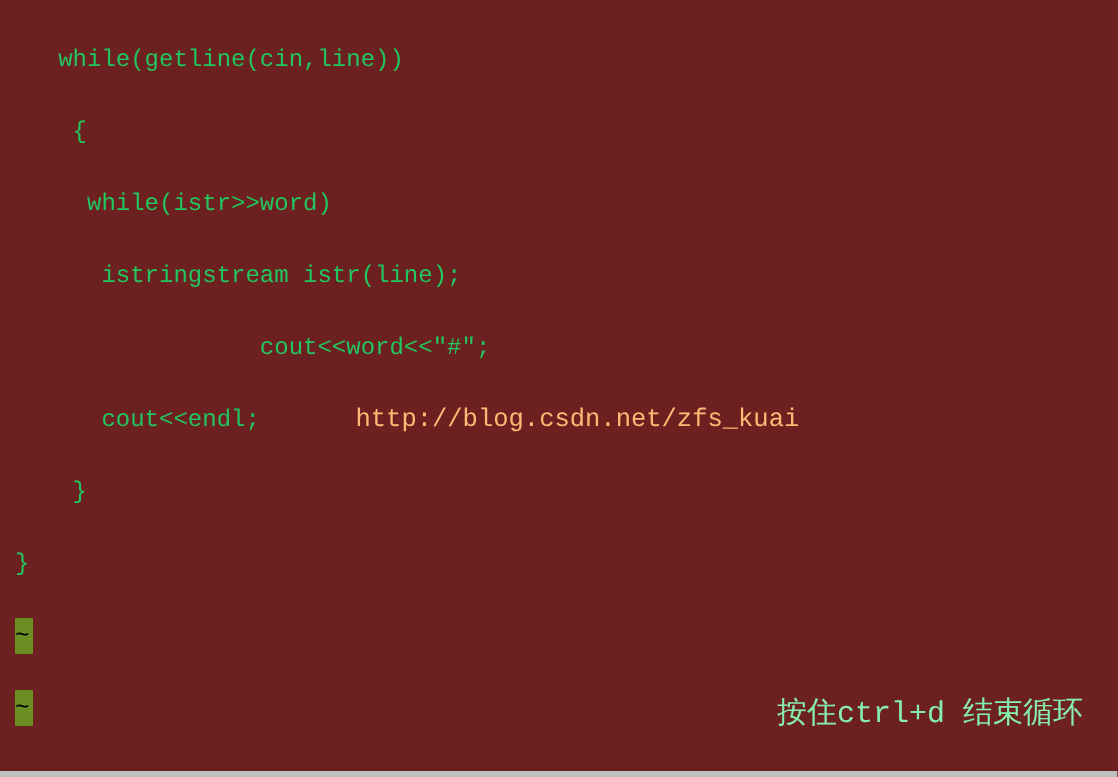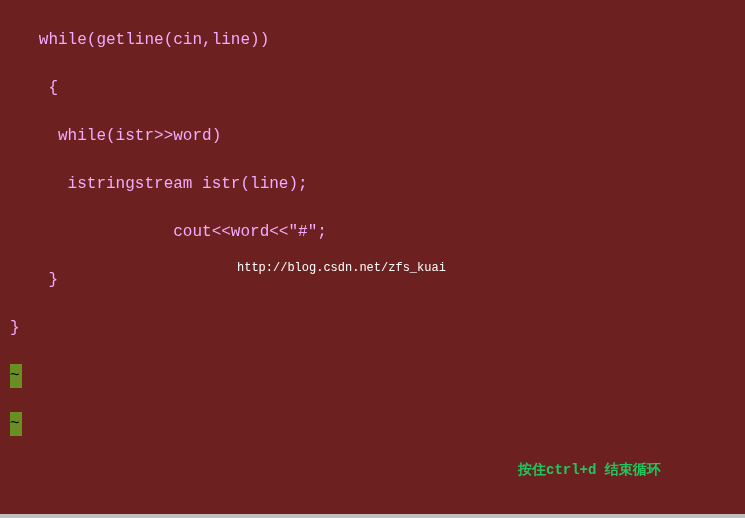--- a/index.html
+++ b/index.html
@@ -16,67 +16,67 @@
       color: #000;
       overflow: hidden;
       position: relative;
     }
     .content {
       padding: 4px 10px;
       line-height: 24px;
       white-space: pre;
     }
     .code-line {
-      color: #f0abfc;
+      color: #22c55e;
     }
     .tilde-line {
       color: #000;
       position: relative;
     }
     .tilde-green {
       background: #6b8e23;
       display: inline-block;
       width: 12px;
       height: 24px;
       line-height: 24px;
     }
     .watermark {
       position: absolute;
-      top: 261px;
+      top: 271px;
       left: 237px;
-      color: #ffffff;
-      font-size: 12px;
+      color: #fdba74;
+      font-size: 17px;
       z-index: 1;
     }
     .red-text {
-      color: #22c55e;
+      color: #86efac;
       position: absolute;
       left: 518px;
       top: 461px;
-      font-size: 14px;
-      font-weight: bold;
+      font-size: 20px;
     }
     .bottom-border {
       position: absolute;
       bottom: 0;
       left: 0;
       right: 0;
       height: 4px;
       background: #c0c0c0;
     }
   </style>
 </head>
 <body>
 
 <div class="content">
 <div class="code-line">   while(getline(cin,line))</div>
 <div class="code-line">    {</div>
 <div class="code-line">     while(istr&gt;&gt;word)</div>
 <div class="code-line">      istringstream istr(line);</div>
 <div class="code-line">                 cout&lt;&lt;word&lt;&lt;"#";</div>
+<div class="code-line">      cout&lt;&lt;endl;</div>
 <div class="code-line">    }</div>
 <div class="code-line">}</div>
 <div class="tilde-line"><span class="tilde-green">~</span></div>
 <div class="tilde-line"><span class="tilde-green">~</span></div>
 
 
 
 
 
 

